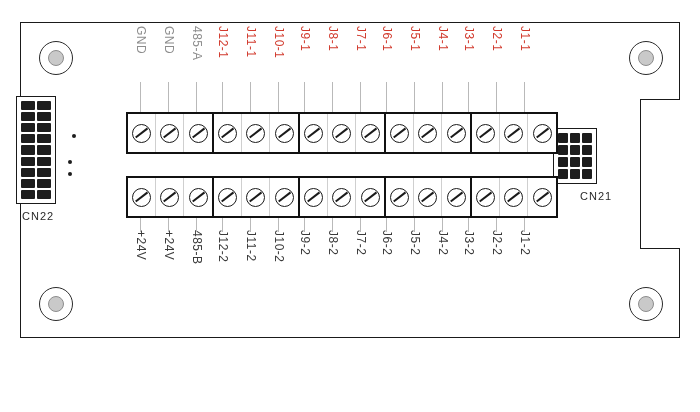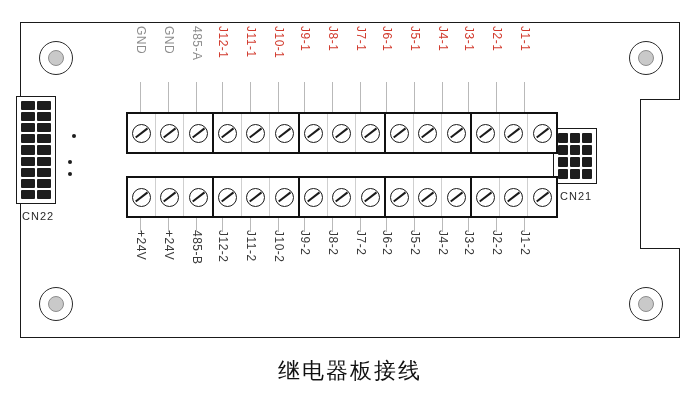--- a/index.html
+++ b/index.html
@@ -99,21 +99,21 @@
   #cn21 .pins { grid-template-columns: repeat(3, 1fr); grid-template-rows: repeat(4, 1fr); }
 
   .hdr-label {
     position: absolute;
     font-size: 11px;
     color: #2a2a2a;
     letter-spacing: 1px;
     writing-mode: horizontal-tb;
   }
   #cn22-label { left: 22px; top: 210px; }
-  #cn21-label { left: 560px; top: 190px; }
+  #cn21-label { left: 580px; top: 190px; }
 
   .dot-small {
     position: absolute;
     width: 4px; height: 4px;
     background: #1d1d1d;
     border-radius: 50%;
   }
   .dot-small.d1 { left: 72px; top: 134px; }
   .dot-small.d2 { left: 68px; top: 160px; }
   .dot-small.d3 { left: 68px; top: 172px; }
@@ -432,14 +432,13 @@
       <div class="lead" style="left: 332px; top: 218px; height: 14px;"></div>
       <div class="lead" style="left: 360px; top: 218px; height: 14px;"></div>
       <div class="lead" style="left: 386px; top: 218px; height: 14px;"></div>
       <div class="lead" style="left: 414px; top: 218px; height: 14px;"></div>
       <div class="lead" style="left: 442px; top: 218px; height: 14px;"></div>
       <div class="lead" style="left: 468px; top: 218px; height: 14px;"></div>
       <div class="lead" style="left: 496px; top: 218px; height: 14px;"></div>
       <div class="lead" style="left: 524px; top: 218px; height: 14px;"></div>
     </div>
 
-  <div id="caption">继电器板接线</div>
 </div>
 
 </body></html>

